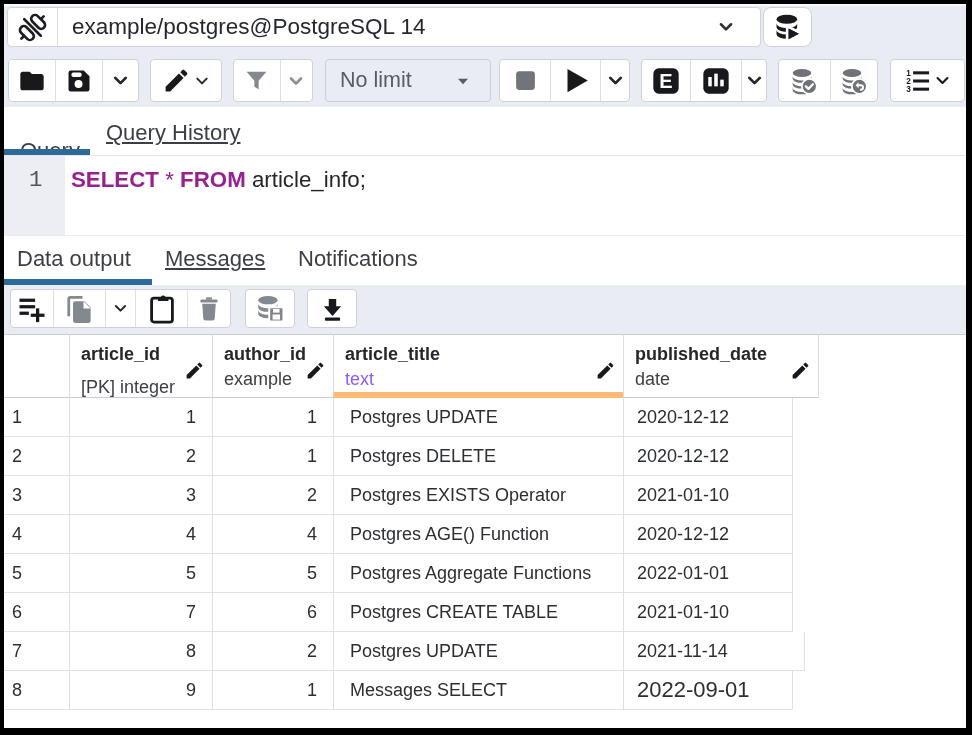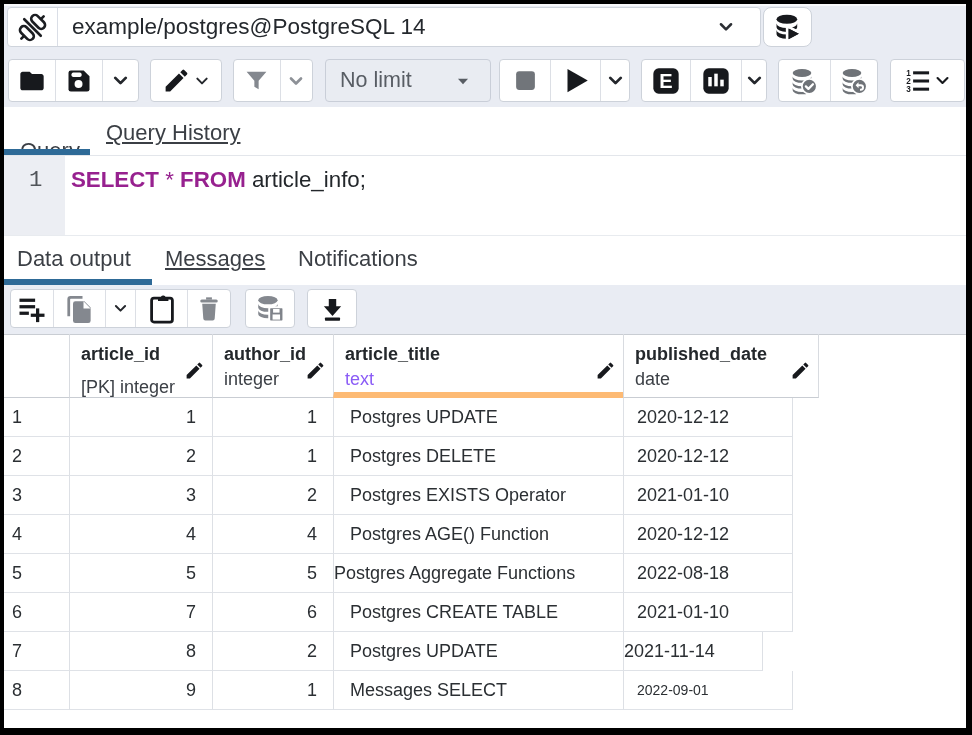--- a/index.html
+++ b/index.html
@@ -275,21 +275,21 @@
       <div style="position:absolute;left:11px;top:10px;font-size:18px;font-weight:bold;color:#24282c;">article_id</div>
       <div style="position:absolute;left:11px;top:35px;font-size:18px;color:#3c4046;margin-top:8px;">[PK] integer</div>
       <div style="position:absolute;right:7px;top:26px;">
         <svg width="21" height="21" viewBox="0 0 24 24">
           <path fill="#17191d" d="M3 17.25V21h3.75L17.81 9.94l-3.75-3.75L3 17.25zM20.71 7.04c.39-.39.39-1.02 0-1.41l-2.34-2.34a.9959.9959 0 0 0-1.41 0l-1.83 1.83 3.75 3.75 1.83-1.83z"></path>
         </svg>
       </div>
     </div>
 <div style="position:absolute;box-sizing:border-box;left:208px;top:0px;width:121px;height:64px;border-bottom:1px solid #c9cdd3;border-left:1px solid #d8dbe0;">
       <div style="position:absolute;left:11px;top:10px;font-size:18px;font-weight:bold;color:#24282c;">author_id</div>
-      <div style="position:absolute;left:11px;top:35px;font-size:18px;color:#3c4046;">integer</div>
+      <div style="position:absolute;left:11px;top:35px;font-size:18px;color:#3c4046;">example</div>
       <div style="position:absolute;right:7px;top:26px;">
         <svg width="21" height="21" viewBox="0 0 24 24">
           <path fill="#17191d" d="M3 17.25V21h3.75L17.81 9.94l-3.75-3.75L3 17.25zM20.71 7.04c.39-.39.39-1.02 0-1.41l-2.34-2.34a.9959.9959 0 0 0-1.41 0l-1.83 1.83 3.75 3.75 1.83-1.83z"></path>
         </svg>
       </div>
     </div>
 <div style="position:absolute;box-sizing:border-box;left:329px;top:0px;width:290px;height:64px;border-bottom:6px solid #fdba74;border-left:1px solid #d8dbe0;">
       <div style="position:absolute;left:11px;top:10px;font-size:18px;font-weight:bold;color:#24282c;">article_title</div>
       <div style="position:absolute;left:11px;top:35px;font-size:18px;color:#8b5cf6;">text</div>
       <div style="position:absolute;right:7px;top:26px;">
@@ -323,30 +323,30 @@
 <div style="position:absolute;box-sizing:border-box;left:329px;top:142px;width:290px;height:39px;border-bottom:1px solid #dfe2e7;font-size:18px;color:#2b2f33;display:flex;align-items:center;border-left:1px solid #dde0e5;padding-left:16px;">Postgres EXISTS Operator</div>
 <div style="position:absolute;box-sizing:border-box;left:619px;top:142px;width:170px;height:39px;border-bottom:1px solid #dfe2e7;font-size:18px;color:#2b2f33;display:flex;align-items:center;border-left:1px solid #dde0e5;padding-left:13px;border-right:1px solid #dde0e5;">2021-01-10</div>
 <div style="position:absolute;box-sizing:border-box;left:0px;top:181px;width:65px;height:39px;border-bottom:1px solid #dfe2e7;font-size:18px;color:#2b2f33;display:flex;align-items:center;padding-left:8px;">4</div>
 <div style="position:absolute;box-sizing:border-box;left:65px;top:181px;width:143px;height:39px;border-bottom:1px solid #dfe2e7;font-size:18px;color:#2b2f33;display:flex;align-items:center;border-left:1px solid #dde0e5;justify-content:flex-end;padding-right:16px;">4</div>
 <div style="position:absolute;box-sizing:border-box;left:208px;top:181px;width:121px;height:39px;border-bottom:1px solid #dfe2e7;font-size:18px;color:#2b2f33;display:flex;align-items:center;border-left:1px solid #dde0e5;justify-content:flex-end;padding-right:16px;">4</div>
 <div style="position:absolute;box-sizing:border-box;left:329px;top:181px;width:290px;height:39px;border-bottom:1px solid #dfe2e7;font-size:18px;color:#2b2f33;display:flex;align-items:center;border-left:1px solid #dde0e5;padding-left:16px;">Postgres AGE() Function</div>
 <div style="position:absolute;box-sizing:border-box;left:619px;top:181px;width:170px;height:39px;border-bottom:1px solid #dfe2e7;font-size:18px;color:#2b2f33;display:flex;align-items:center;border-left:1px solid #dde0e5;padding-left:13px;border-right:1px solid #dde0e5;">2020-12-12</div>
 <div style="position:absolute;box-sizing:border-box;left:0px;top:220px;width:65px;height:39px;border-bottom:1px solid #dfe2e7;font-size:18px;color:#2b2f33;display:flex;align-items:center;padding-left:8px;">5</div>
 <div style="position:absolute;box-sizing:border-box;left:65px;top:220px;width:143px;height:39px;border-bottom:1px solid #dfe2e7;font-size:18px;color:#2b2f33;display:flex;align-items:center;border-left:1px solid #dde0e5;justify-content:flex-end;padding-right:16px;">5</div>
 <div style="position:absolute;box-sizing:border-box;left:208px;top:220px;width:121px;height:39px;border-bottom:1px solid #dfe2e7;font-size:18px;color:#2b2f33;display:flex;align-items:center;border-left:1px solid #dde0e5;justify-content:flex-end;padding-right:16px;">5</div>
-<div style="position:absolute;box-sizing:border-box;left:329px;top:220px;width:290px;height:39px;border-bottom:1px solid #dfe2e7;font-size:18px;color:#2b2f33;display:flex;align-items:center;border-left:1px solid #dde0e5;">Postgres Aggregate Functions</div>
-<div style="position:absolute;box-sizing:border-box;left:619px;top:220px;width:170px;height:39px;border-bottom:1px solid #dfe2e7;font-size:18px;color:#2b2f33;display:flex;align-items:center;border-left:1px solid #dde0e5;padding-left:13px;border-right:1px solid #dde0e5;">2022-08-18</div>
+<div style="position:absolute;box-sizing:border-box;left:329px;top:220px;width:290px;height:39px;border-bottom:1px solid #dfe2e7;font-size:18px;color:#2b2f33;display:flex;align-items:center;border-left:1px solid #dde0e5;padding-left:16px;">Postgres Aggregate Functions</div>
+<div style="position:absolute;box-sizing:border-box;left:619px;top:220px;width:170px;height:39px;border-bottom:1px solid #dfe2e7;font-size:18px;color:#2b2f33;display:flex;align-items:center;border-left:1px solid #dde0e5;padding-left:13px;border-right:1px solid #dde0e5;">2022-01-01</div>
 <div style="position:absolute;box-sizing:border-box;left:0px;top:259px;width:65px;height:39px;border-bottom:1px solid #dfe2e7;font-size:18px;color:#2b2f33;display:flex;align-items:center;padding-left:8px;">6</div>
 <div style="position:absolute;box-sizing:border-box;left:65px;top:259px;width:143px;height:39px;border-bottom:1px solid #dfe2e7;font-size:18px;color:#2b2f33;display:flex;align-items:center;border-left:1px solid #dde0e5;justify-content:flex-end;padding-right:16px;">7</div>
 <div style="position:absolute;box-sizing:border-box;left:208px;top:259px;width:121px;height:39px;border-bottom:1px solid #dfe2e7;font-size:18px;color:#2b2f33;display:flex;align-items:center;border-left:1px solid #dde0e5;justify-content:flex-end;padding-right:16px;">6</div>
 <div style="position:absolute;box-sizing:border-box;left:329px;top:259px;width:290px;height:39px;border-bottom:1px solid #dfe2e7;font-size:18px;color:#2b2f33;display:flex;align-items:center;border-left:1px solid #dde0e5;padding-left:16px;">Postgres CREATE TABLE</div>
 <div style="position:absolute;box-sizing:border-box;left:619px;top:259px;width:170px;height:39px;border-bottom:1px solid #dfe2e7;font-size:18px;color:#2b2f33;display:flex;align-items:center;border-left:1px solid #dde0e5;padding-left:13px;border-right:1px solid #dde0e5;">2021-01-10</div>
 <div style="position:absolute;box-sizing:border-box;left:0px;top:298px;width:65px;height:39px;border-bottom:1px solid #dfe2e7;font-size:18px;color:#2b2f33;display:flex;align-items:center;padding-left:8px;">7</div>
 <div style="position:absolute;box-sizing:border-box;left:65px;top:298px;width:143px;height:39px;border-bottom:1px solid #dfe2e7;font-size:18px;color:#2b2f33;display:flex;align-items:center;border-left:1px solid #dde0e5;justify-content:flex-end;padding-right:16px;">8</div>
 <div style="position:absolute;box-sizing:border-box;left:208px;top:298px;width:121px;height:39px;border-bottom:1px solid #dfe2e7;font-size:18px;color:#2b2f33;display:flex;align-items:center;border-left:1px solid #dde0e5;justify-content:flex-end;padding-right:16px;">2</div>
 <div style="position:absolute;box-sizing:border-box;left:329px;top:298px;width:290px;height:39px;border-bottom:1px solid #dfe2e7;font-size:18px;color:#2b2f33;display:flex;align-items:center;border-left:1px solid #dde0e5;padding-left:16px;">Postgres UPDATE</div>
-<div style="position:absolute;box-sizing:border-box;left:619px;top:298px;width:140px;height:39px;border-bottom:1px solid #dfe2e7;font-size:18px;color:#2b2f33;display:flex;align-items:center;border-left:1px solid #dde0e5;border-right:1px solid #dde0e5;">2021-11-14</div>
+<div style="position:absolute;box-sizing:border-box;left:619px;top:298px;width:182px;height:39px;border-bottom:1px solid #dfe2e7;font-size:18px;color:#2b2f33;display:flex;align-items:center;border-left:1px solid #dde0e5;padding-left:13px;border-right:1px solid #dde0e5;">2021-11-14</div>
 <div style="position:absolute;box-sizing:border-box;left:0px;top:337px;width:65px;height:39px;border-bottom:1px solid #dfe2e7;font-size:18px;color:#2b2f33;display:flex;align-items:center;padding-left:8px;">8</div>
 <div style="position:absolute;box-sizing:border-box;left:65px;top:337px;width:143px;height:39px;border-bottom:1px solid #dfe2e7;font-size:18px;color:#2b2f33;display:flex;align-items:center;border-left:1px solid #dde0e5;justify-content:flex-end;padding-right:16px;">9</div>
 <div style="position:absolute;box-sizing:border-box;left:208px;top:337px;width:121px;height:39px;border-bottom:1px solid #dfe2e7;font-size:18px;color:#2b2f33;display:flex;align-items:center;border-left:1px solid #dde0e5;justify-content:flex-end;padding-right:16px;">1</div>
 <div style="position:absolute;box-sizing:border-box;left:329px;top:337px;width:290px;height:39px;border-bottom:1px solid #dfe2e7;font-size:18px;color:#2b2f33;display:flex;align-items:center;border-left:1px solid #dde0e5;padding-left:16px;">Messages SELECT</div>
-<div style="position:absolute;box-sizing:border-box;left:619px;top:337px;width:170px;height:39px;border-bottom:1px solid #dfe2e7;font-size:14px;color:#2b2f33;display:flex;align-items:center;border-left:1px solid #dde0e5;padding-left:13px;border-right:1px solid #dde0e5;">2022-09-01</div>
+<div style="position:absolute;box-sizing:border-box;left:619px;top:337px;width:170px;height:39px;border-bottom:1px solid #dfe2e7;font-size:22px;color:#2b2f33;display:flex;align-items:center;border-left:1px solid #dde0e5;padding-left:13px;border-right:1px solid #dde0e5;">2022-09-01</div>
 </div>
 
 </body></html>

